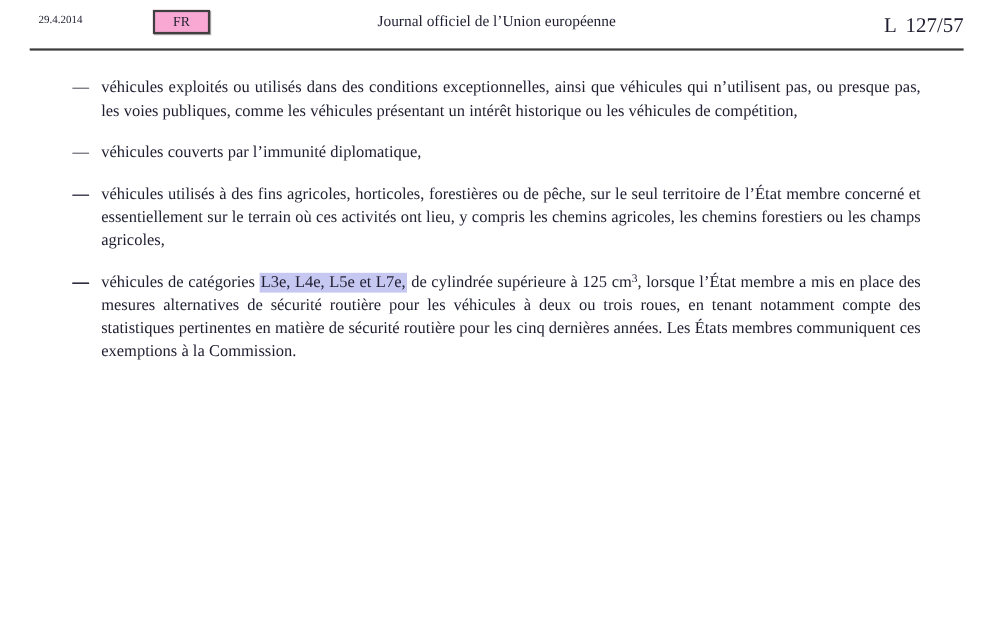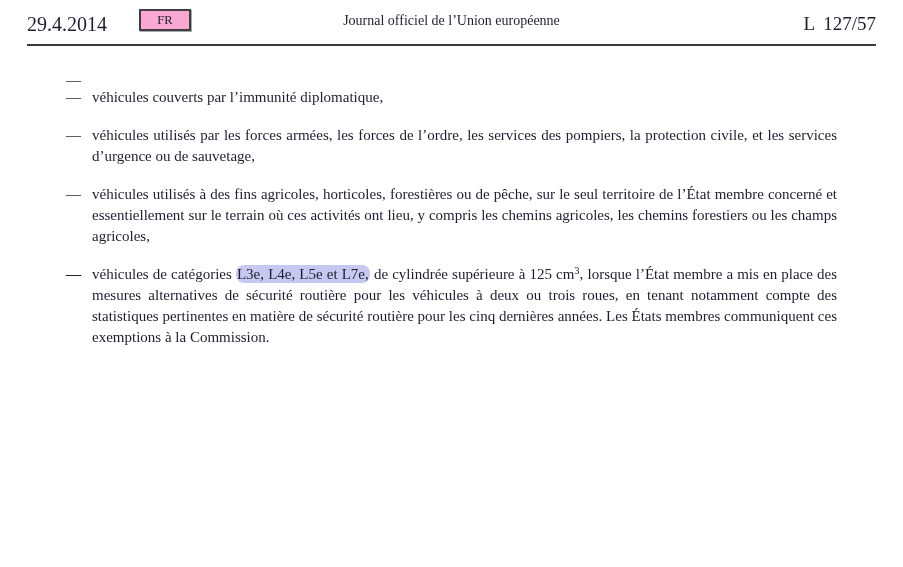--- a/index.html
+++ b/index.html
@@ -16,23 +16,23 @@
   .header {
     position: absolute;
     left: 27px;
     top: 0;
     width: 849px;
     height: 44px;
     border-bottom: 2px solid #3a3a3a;
   }
   .header .date {
     position: absolute;
-    left: 0;
+    left: 8px;
     top: 13px;
-    font-size: 20px;
+    font-size: 10px;
     white-space: nowrap;
   }
   .header .frbox {
     position: absolute;
     left: 112px;
     top: 9px;
     width: 48px;
     height: 18px;
     border: 2px solid #3f3f3f;
     box-shadow: 1px 1px 0 #a9a9a9;
@@ -74,21 +74,20 @@
     padding-left: 29px;
     margin-bottom: 17px;
   }
   .li .dash {
     position: absolute;
     left: 3px;
     top: 0;
   }
   .hl {
     padding: 1px 1px;
-    border-radius: 8px;
   }
   .sup {
     font-size: 10.5px;
     position: relative;
     top: -5px;
     line-height: 0;
   }
 </style>
 </head>
 <body>
@@ -98,25 +97,25 @@
   <div class="header">
     <span class="date">29.4.2014</span>
     <span class="frbox">FR</span>
     <div class="title">Journal officiel de l’Union européenne</div>
     <span class="ref">L 127/57</span>
   </div>
 
   <div class="body">
 
 
-    <div class="li"><span class="dash">—</span></div>
+    <div class="li"><span class="dash">—</span><span>véhicules exploités ou utilisés dans des conditions exceptionnelles, ainsi que véhicules qui n’utilisent pas, ou presque pas, les voies publiques, comme les véhicules présentant un intérêt historique ou les véhicules de compétition,</span></div>
 
     <div class="li"><span class="dash">—</span><span>véhicules couverts par l’immunité diplomatique,</span></div>
 
-    <div class="li"><span class="dash">—</span><span>véhicules utilisés par les forces armées, les forces de l’ordre, les services des pompiers, la protection civile, et les services d’urgence ou de sauvetage,</span></div>
+    <div class="li"><span class="dash">—</span></div>
 
     <div class="li"><span class="dash">—</span><span>véhicules utilisés à des fins agricoles, horticoles, forestières ou de pêche, sur le seul territoire de l’État membre concerné et essentiellement sur le terrain où ces activités ont lieu, y compris les chemins agricoles, les chemins forestiers ou les champs agricoles,</span></div>
 
     <div class="li"><span class="dash">—</span></div>
 
     <div class="li"><span class="dash">—</span></div>
 
     <div class="li"><span class="dash">—</span><span>véhicules de catégories </span><span class="hl" style="background: rgb(199, 200, 242);">L3e, L4e, L5e et L7e,</span><span> de cylindrée supérieure à 125 cm</span><span class="sup">3</span><span>, lorsque l’État membre a mis en place des mesures alternatives de sécurité routière pour les véhicules à deux ou trois roues, en tenant notamment compte des statistiques pertinentes en matière de sécurité routière pour les cinq dernières années. Les États membres communiquent ces exemptions à la Commission.</span></div>
 
   </div>

